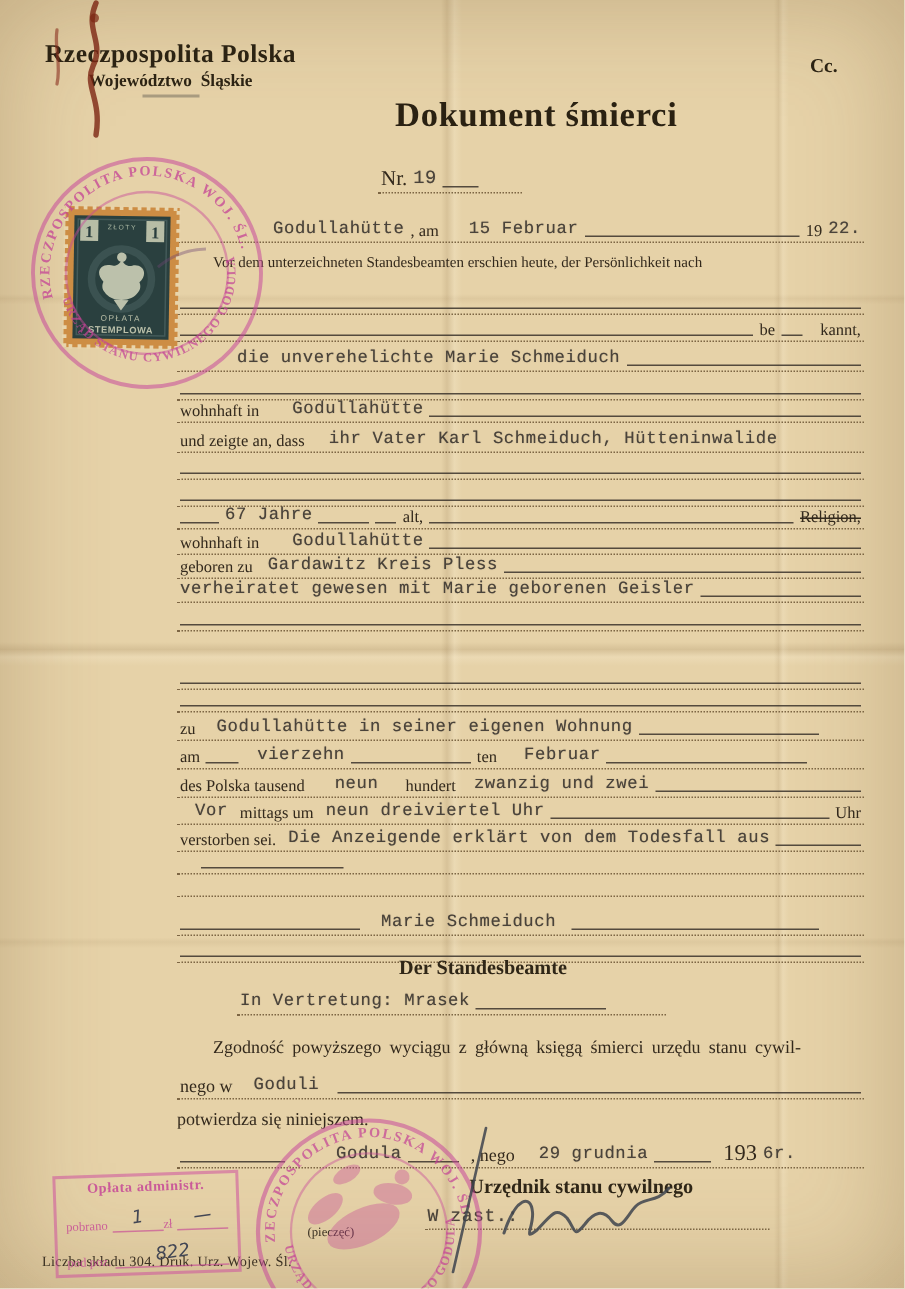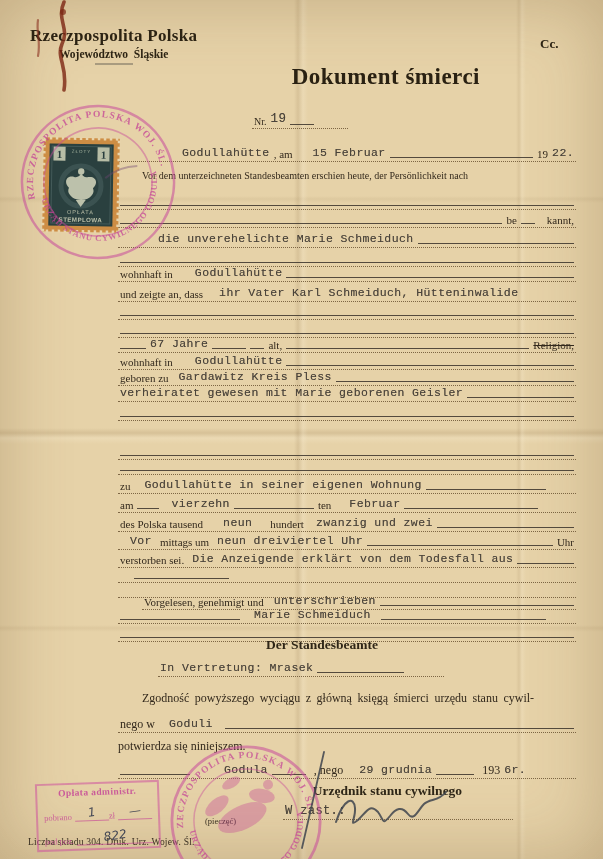--- a/index.html
+++ b/index.html
@@ -25,23 +25,23 @@
   .bar{border-top:1.7px solid rgba(57,50,42,.85);align-self:flex-end;margin:0 2px 3px;flex:1;height:0}
   .sp{align-self:flex-end;height:0}
   .xout{text-decoration:line-through;text-decoration-thickness:1.4px}
   .center{position:absolute;text-align:center;font-family:"Liberation Serif",serif;
           font-weight:bold;color:#2f2617;z-index:2}
   .hdr-left{position:absolute;left:30px;top:26px;z-index:2}
   .h1{font-size:17px;font-weight:bold;color:#2c2313;letter-spacing:.3px}
   .h2{display:block;text-align:center;font-size:11.5px;font-weight:bold;color:#2c2313;margin-top:2px;word-spacing:3px}
   .rule{width:38px;height:2px;background:rgba(95,90,80,.45);margin:3px auto 0}
   .corner{position:absolute;left:540px;top:36px;font-weight:bold;font-size:13px;color:#2c2313;z-index:2}
-  .title{position:absolute;left:235px;top:64px;width:245px;text-align:right;
+  .title{position:absolute;left:235px;top:64px;width:245px;text-align:center;
          font-size:23px;font-weight:bold;color:#2a2112;letter-spacing:.5px;z-index:2}
-  .nr .p{font-size:10px}
+  .nr .p{font-size:14px}
   .parag{position:absolute;font-size:10px;color:#33291c;z-index:2;line-height:1.15}
   .stamp-abs{position:absolute;z-index:4}
   .fee{position:absolute;left:36px;top:782px;width:124px;height:68px;
        border:2px solid rgba(205,80,158,.55);transform:rotate(-2deg);
        padding:3px 6px;box-sizing:border-box;z-index:3}
   .fee-t{font:bold 9.5px "Liberation Serif",serif;color:rgba(198,70,150,.85);
          text-align:center;letter-spacing:.4px}
   .fee-r{display:flex;align-items:flex-end;margin-top:5px}
   .fee-l{font:8.5px "Liberation Serif",serif;color:rgba(198,70,150,.8);padding-right:3px;white-space:nowrap}
   .fee-u{flex:1;border-bottom:1px solid rgba(198,70,150,.65);text-align:center;min-width:18px}
@@ -222,26 +222,20 @@
 
   <div class="row" style="top:566px;left:118px;width:458px">
     <span class="sp" style="flex:0 0 4px"></span>
     <span class="sp" style="flex:0 0 10px"></span>
     <span class="bar" style="flex:0 0 95px"></span>
     <span class="sp" style="flex:1"></span>
   </div>
 
   <div class="row" style="top:581px;left:118px;width:458px"></div>
 
-  <div class="row" style="top:593px;left:142px;width:434px">
-    <span class="p">Vorgelesen, genehmigt und</span>
-    <span class="sp" style="flex:0 0 6px"></span>
-    <span class="t">unterschrieben</span>
-    <span class="bar"></span>
-  </div>
 
   <div class="row" style="top:607px;left:118px;width:458px">
     <span class="bar" style="flex:0 0 120px"></span>
     <span class="sp" style="flex:0 0 10px"></span>
     <span class="t">Marie Schmeiduch</span>
     <span class="sp" style="flex:0 0 6px"></span>
     <span class="bar"></span>
     <span class="sp" style="flex:0 0 28px"></span>
   </div>
 
@@ -272,21 +266,21 @@
     <span class="bar" style="flex:0 0 70px"></span>
     <span class="sp" style="flex:0 0 30px"></span>
     <span class="t">Godula</span>
     <span class="bar" style="flex:0 0 34px"></span>
     <span class="sp" style="flex:0 0 4px"></span>
     <span class="p" style="font-size:12px">, nego</span>
     <span class="sp" style="flex:0 0 12px"></span>
     <span class="t">29 grudnia</span>
     <span class="bar" style="flex:0 0 38px"></span>
     <span class="sp" style="flex:0 0 4px"></span>
-    <span class="p" style="font-size:12px">193</span>
+    <span class="p" style="font-size:15px">193</span>
     <span class="t">6r.</span>
   </div>
 
   <div class="center" style="left:255px;top:783px;width:265px;font-size:13.5px">Urzędnik stanu cywilnego</div>
 
   <div class="row" style="top:803px;left:283px;width:230px">
     <span class="t" style="font-size:12px">W zast.:</span>
   </div>
 
   <div class="pieczec">(pieczęć)</div>

